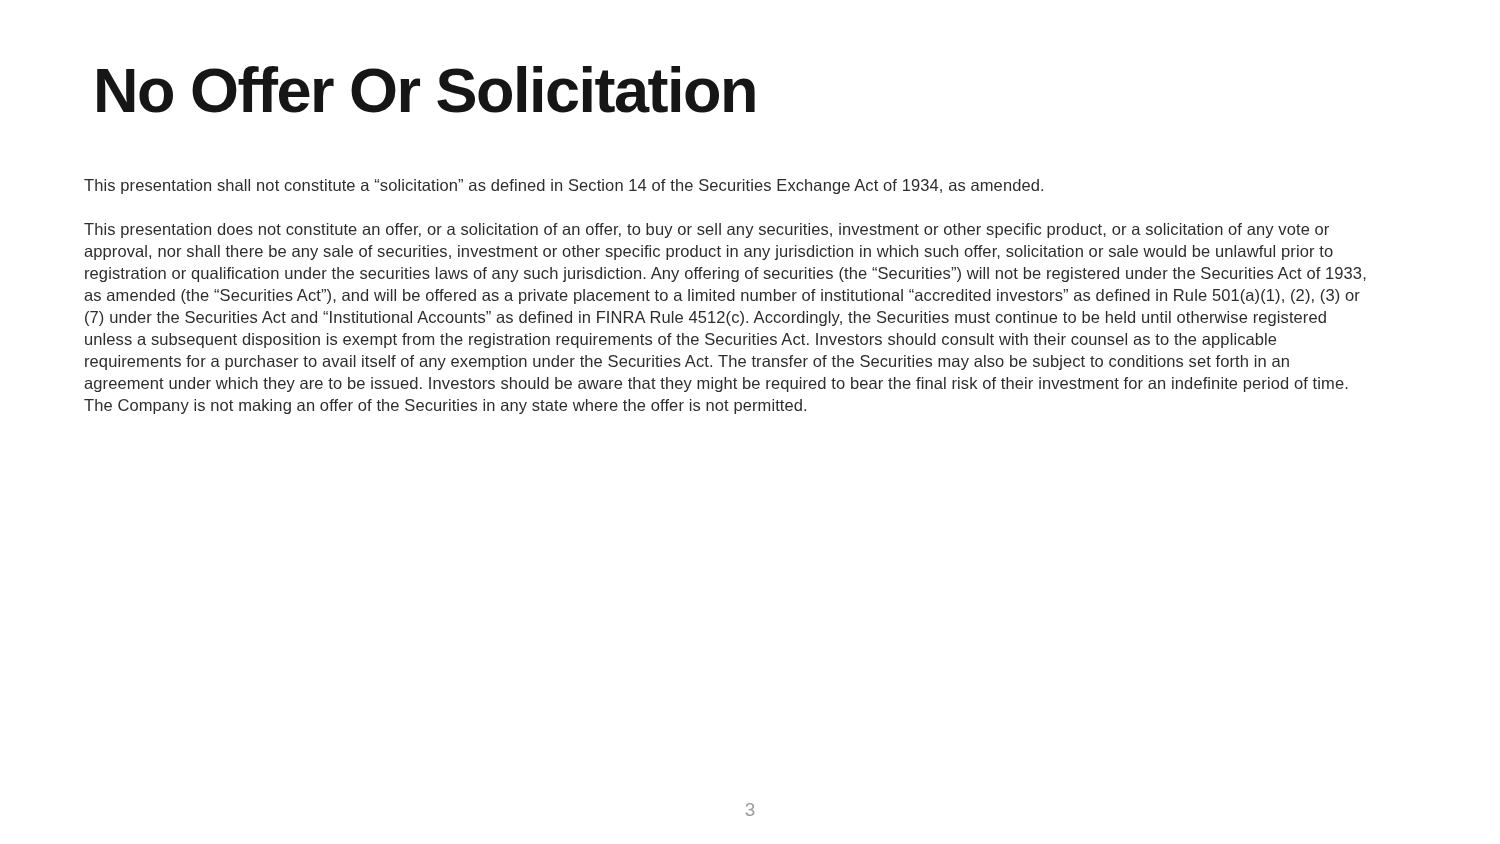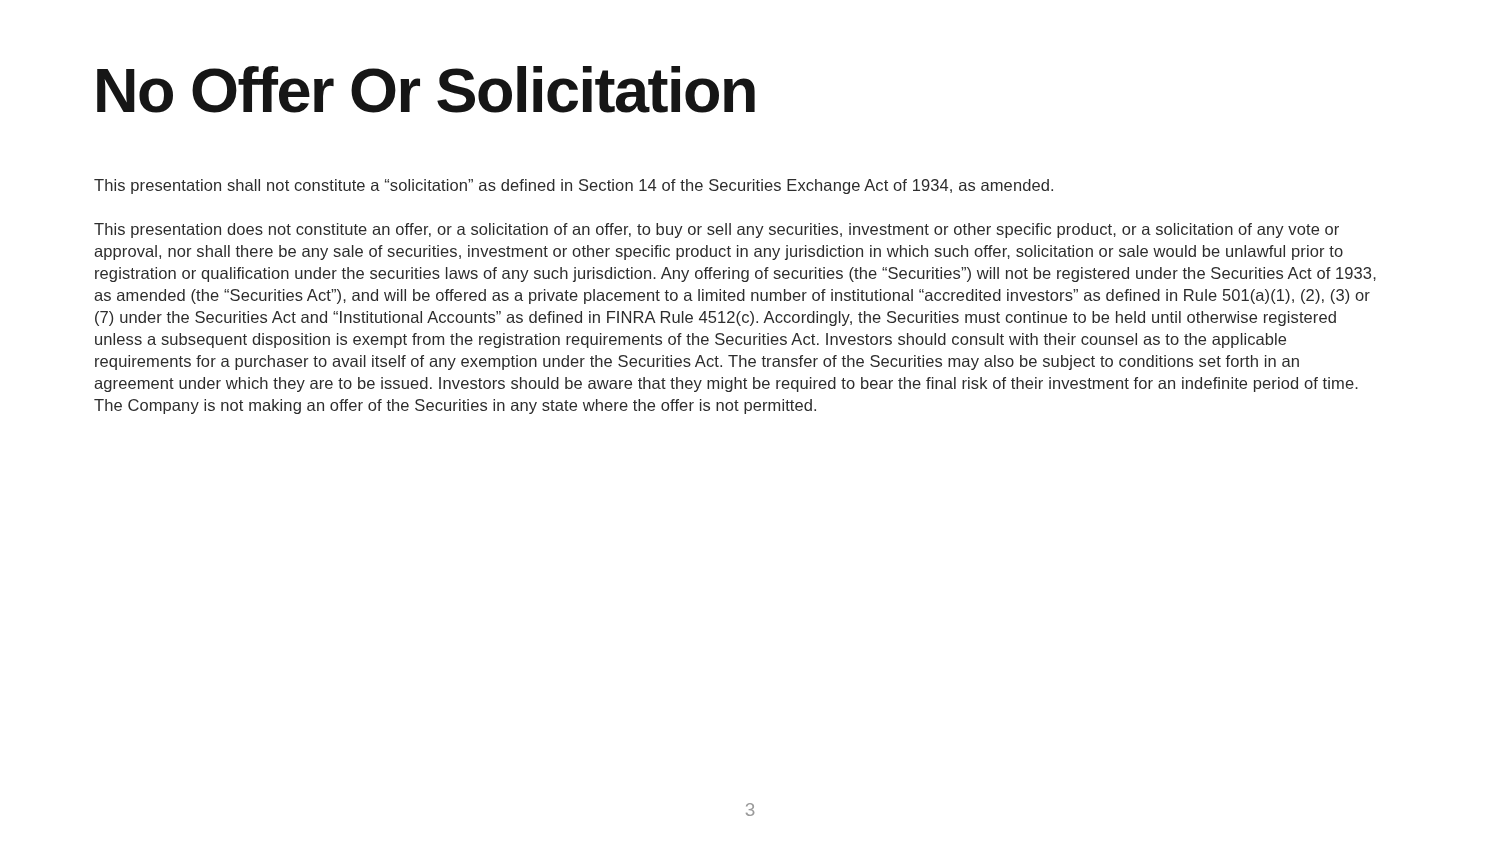--- a/index.html
+++ b/index.html
@@ -22,21 +22,21 @@
     top: 56px;
     font-size: 63px;
     font-weight: 800;
     letter-spacing: -1.5px;
     line-height: 1.1;
     color: #161616;
     white-space: nowrap;
   }
   .content {
     position: absolute;
-    left: 94px;
+    left: 84px;
     top: 174px;
     width: 1284px;
     font-size: 16.5px;
     line-height: 22px;
     font-weight: 400;
     color: #2e2e2e;
     letter-spacing: 0.1px;
   }
   .content p {
     margin: 0 0 22px 0;

